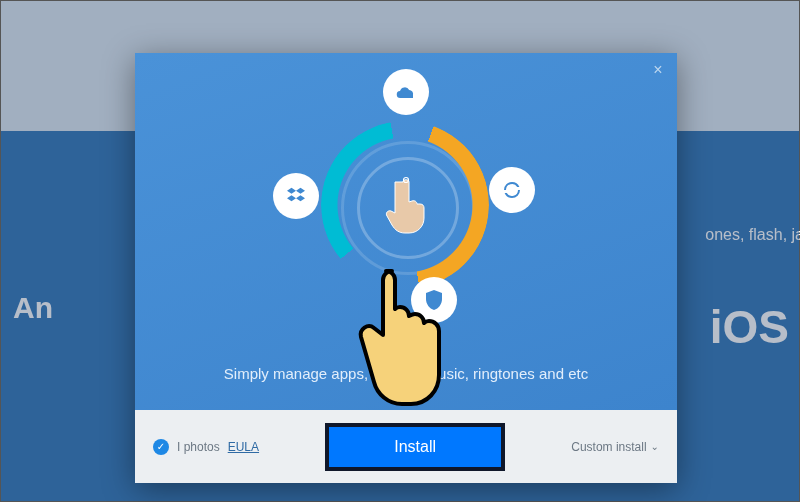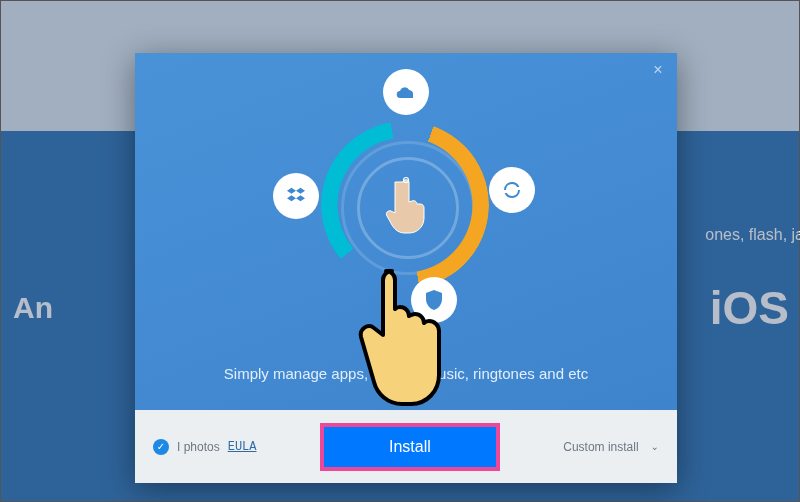--- a/index.html
+++ b/index.html
@@ -34,21 +34,21 @@
   .bg-text-left {
     position: absolute;
     top: 290px;
     left: 12px;
     color: #ffffff;
     font-size: 30px;
     font-weight: bold;
   }
   .bg-text-right2 {
     position: absolute;
-    top: 280px;
+    top: 299px;
     right: 10px;
     color: #ffffff;
     font-size: 46px;
     font-weight: bold;
   }
   .overlay {
     position: absolute;
     inset: 0;
     background: rgba(50, 70, 100, 0.35);
   }
@@ -165,43 +165,43 @@
   }
   .check-circle {
     width: 16px; height: 16px;
     border-radius: 50%;
     background: #1e88e5;
     color: #fff;
     font-size: 10px;
     line-height: 16px;
     text-align: center;
   }
-  .eula { color: #2f6aa4; text-decoration: underline; cursor: pointer; font-family: Liberation Mono, monospace; }
+  .eula { color: #2f6aa4; text-decoration: underline; cursor: pointer; }
 
   .install-wrap {
     padding: 4px;
-    background: #ec4899;
+    background: #0f172a;
   }
   .install-btn {
     width: 172px;
     height: 40px;
     background: #0078ff;
     color: #fff;
     font-size: 16px;
     display: flex;
     align-items: center;
     justify-content: center;
     cursor: pointer;
   }
   .custom {
     color: #6c7884;
     font-size: 12px;
     display: flex;
     align-items: center;
-    gap: 12px;
+    gap: 4px;
     cursor: pointer;
   }
   .chev { font-size: 10px; }
 
   
   .big-hand {
     position: absolute;
     left: 346px;
     top: 260px;
     width: 100px;

